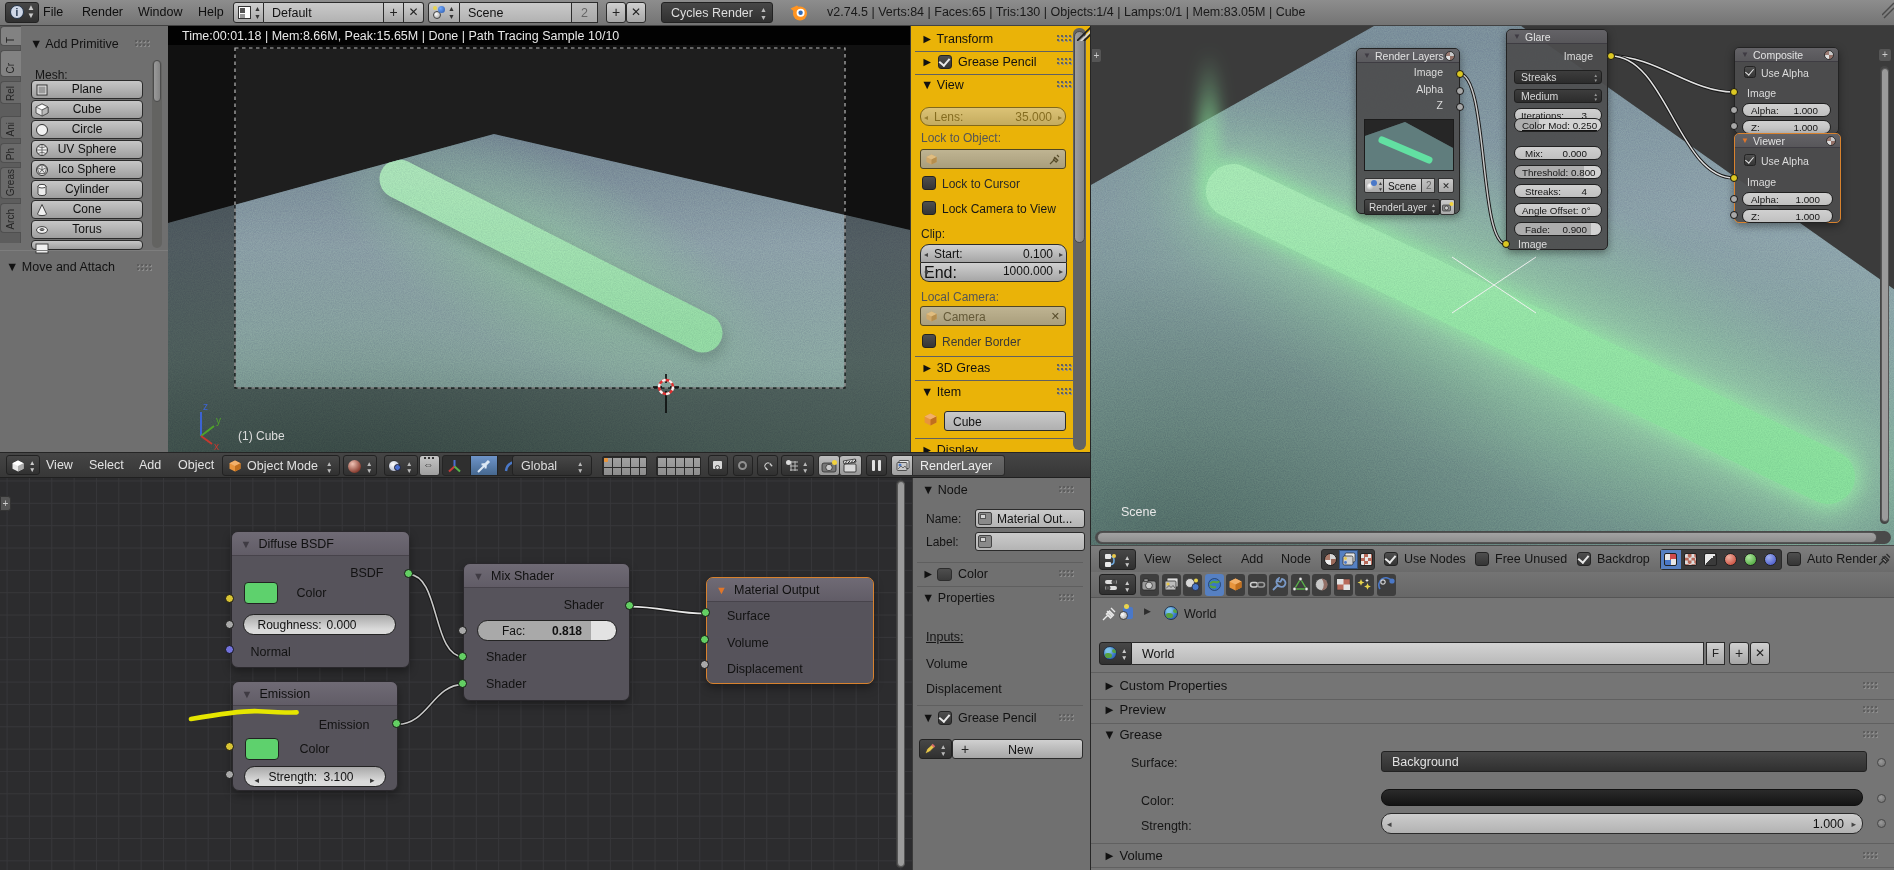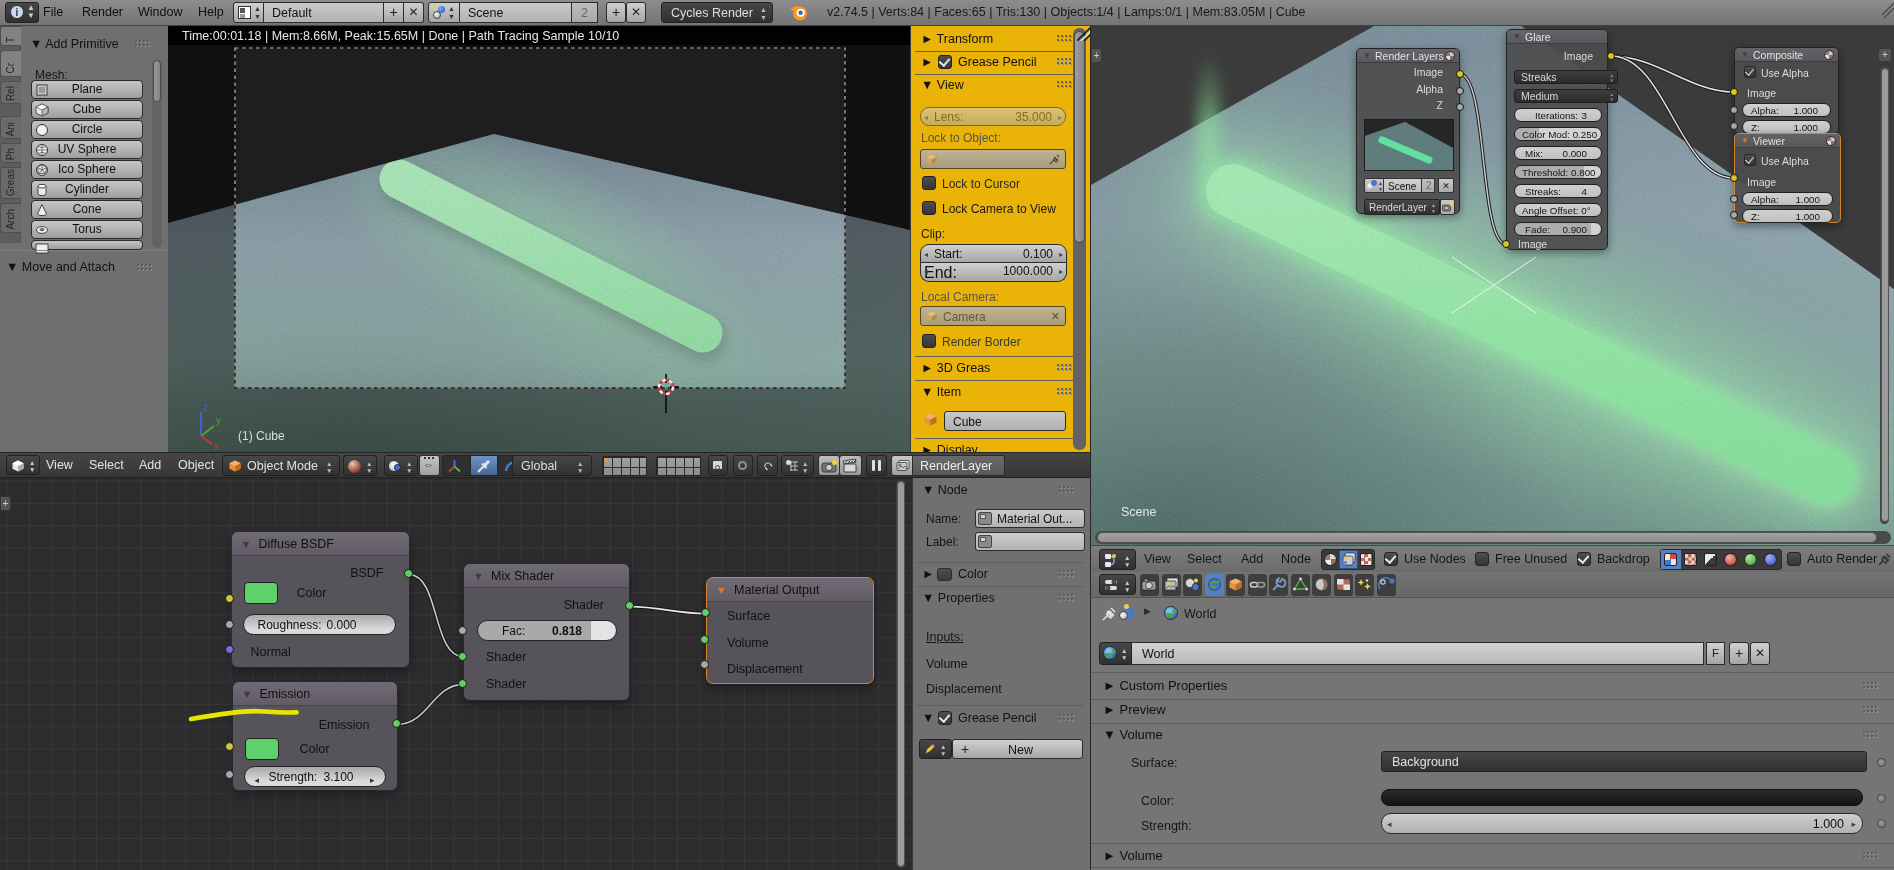--- a/index.html
+++ b/index.html
@@ -26,21 +26,21 @@
 .node{background:rgba(88,85,93,0.97);border:1px solid #2a282c;border-radius:7px;box-shadow:0 4px 9px rgba(0,0,0,.35);}
 .node .nrow{color:#121212;font-size:12.5px;}
 .nhead{position:absolute;left:0;top:0;right:0;height:24px;background:linear-gradient(rgba(125,119,131,.65),rgba(106,100,112,.55));border-radius:6px 6px 0 0;border-bottom:1px solid #47434b;color:#101010;font-size:12.5px;line-height:24px;padding-left:27px;white-space:nowrap;overflow:hidden;}
 .ntri{position:absolute;left:9px;color:#3f3b43;font-size:11px;}
 .nslider{height:21px;background:linear-gradient(#a8a8a8,#dadada 75%);border:1px solid #242424;border-radius:10.5px;color:#111;font-size:12px;line-height:20px;text-align:left;padding-left:14px;white-space:nowrap;}
 .cnode{background:rgba(76,76,78,0.93);border:1px solid #232323;border-radius:5px;box-shadow:0 3px 8px rgba(0,0,0,.4);}
 .cnhead{position:absolute;left:0;top:0;right:0;height:14px;background:linear-gradient(rgba(116,114,120,.6),rgba(100,98,104,.5));border-radius:4px 4px 0 0;border-bottom:1px solid #3e3c42;color:#e2e2e2;font-size:10.5px;line-height:14px;padding-left:18px;white-space:nowrap;overflow:hidden;}
 .cnhead .ntri{font-size:8px;top:0px;}
 .nball{position:absolute;right:4px;top:2px;width:10px;height:10px;border-radius:50%;background:conic-gradient(#c9c9c9 0 90deg,#937067 90deg 180deg,#e0e0e0 180deg 270deg,#9a7a72 270deg 360deg);border:1px solid #333;}
 .crow{position:absolute;color:#dcdcdc;font-size:10.5px;white-space:nowrap;}
-.cdrop{width:104px;height:14px;background:linear-gradient(#3d3d3d,#2c2c2c);border:1px solid #202020;border-radius:3px;color:#d8d8d8;font-size:10.5px;line-height:13px;white-space:nowrap;}
+.cdrop{width:88px;height:14px;background:linear-gradient(#3d3d3d,#2c2c2c);border:1px solid #202020;border-radius:3px;color:#d8d8d8;font-size:10.5px;line-height:13px;white-space:nowrap;}
 .cdrop .updn{position:absolute;right:3px;top:1.5px;color:#999;font-size:4.5px;line-height:5.5px;}
 .cslide{width:88px;height:14px;background:linear-gradient(#d0d0d0,#c0c0c0);border:1px solid #202020;border-radius:7px;color:#141414;font-size:9.8px;line-height:13px;white-space:nowrap;}
 .cchk{position:absolute;width:12px;height:12px;background:linear-gradient(#4e4e4e,#353535);border:1px solid #232323;border-radius:2.5px;}
 .cchk.on:after{content:"";position:absolute;left:2px;top:0px;width:4px;height:7px;border:solid #e8e8e8;border-width:0 1.8px 1.8px 0;transform:rotate(40deg);}
 .csock{position:absolute;width:8px;height:8px;border-radius:50%;border:1px solid #151515;}
 .globe{width:14px;height:14px;border-radius:50%;background:radial-gradient(circle at 35% 30%,#7ec2ea 0 18%,#3a76c8 60%,#2a5a9a),radial-gradient(circle at 70% 65%,#4a9a3a 0 22%,transparent 23%),radial-gradient(circle at 30% 70%,#4a9a3a 0 18%,transparent 19%);background-blend-mode:normal;border:.5px solid #23344a;position:relative;overflow:hidden;}
 .globe:after{content:"";position:absolute;left:1px;top:6px;width:7px;height:5px;background:#57a23f;border-radius:40% 60% 50% 50%;}
 .globe:before{content:"";position:absolute;left:8px;top:2px;width:5px;height:4px;background:#57a23f;border-radius:50%;}
 .pdot{width:9px;height:9px;border-radius:50%;background:radial-gradient(circle at 40% 35%,#9a9a9a,#6e6e6e);border:1px solid #474747;}
 .ptabs{display:flex;}
@@ -697,22 +697,22 @@
 </div>
 <div class="csock" style="left:364.5px;top:44px;background:#dbc722;"></div>
 <div class="csock" style="left:364.5px;top:61px;background:#a8a8a8;"></div>
 <div class="csock" style="left:364.5px;top:77px;background:#a8a8a8;"></div>
 
 <div class="abs cnode" style="left:415px;top:3px;width:102px;height:221px;">
   <div class="cnhead"><span class="ntri" style="left:6px;">▼</span>Glare</div>
   <div class="crow" style="right:14px;top:20px;">Image</div>
   <div class="abs cdrop" style="left:7px;top:40px;"><span style="margin-left:6px;">Streaks</span><span class="updn">▲<br>▼</span></div>
   <div class="abs cdrop" style="left:7px;top:59px;"><span style="margin-left:6px;">Medium</span><span class="updn">▲<br>▼</span></div>
-  <div class="abs cslide" style="left:7px;top:78px;"><span style="margin-left:20px;">Iterations:</span><span style="position:absolute;right:14px;">3</span></div>
-  <div class="abs cslide" style="left:7px;top:97px;background:linear-gradient(90deg,#adadad 0 28%,#d2d2d2 28% 100%);"><span style="margin-left:7px;">Color Mod: 0.250</span></div>
+  <div class="abs cslide" style="left:7px;top:78px;"><span style="margin-left:6px;">Iterations:</span><span style="position:absolute;right:14px;">3</span></div>
+  <div class="abs cslide" style="left:7px;top:88px;background:linear-gradient(90deg,#adadad 0 28%,#d2d2d2 28% 100%);text-decoration:underline;"><span style="margin-left:7px;">Color Mod: 0.250</span></div>
   <div class="abs cslide" style="left:7px;top:116px;"><span style="margin-left:10px;">Mix:</span><span style="position:absolute;right:14px;">0.000</span></div>
   <div class="abs cslide" style="left:7px;top:135px;background:linear-gradient(90deg,#adadad 0 80%,#d2d2d2 80% 100%);"><span style="margin-left:7px;">Threshold: 0.800</span></div>
   <div class="abs cslide" style="left:7px;top:154px;"><span style="margin-left:10px;">Streaks:</span><span style="position:absolute;right:14px;">4</span></div>
   <div class="abs cslide" style="left:7px;top:173px;"><span style="margin-left:7px;">Angle Offset: 0°</span></div>
   <div class="abs cslide" style="left:7px;top:192px;background:linear-gradient(90deg,#adadad 0 88%,#d2d2d2 88% 100%);"><span style="margin-left:10px;">Fade:</span><span style="position:absolute;right:14px;">0.900</span></div>
   <div class="crow" style="left:11px;top:208px;">Image</div>
 </div>
 <div class="csock" style="left:516px;top:26px;background:#dbc722;"></div>
 <div class="csock" style="left:411px;top:214px;background:#dbc722;"></div>
 
@@ -927,21 +927,21 @@
   <div class="abs wl" style="left:638px;top:70px;width:20px;height:23px;font-size:14px;color:#222;text-align:center;line-height:21px;border-radius:3px;">+</div>
   <div class="abs wl" style="left:659px;top:70px;width:20px;height:23px;font-size:12px;color:#222;text-align:center;line-height:21px;border-radius:3px;">✕</div>
 
   <div class="abs" style="left:0;top:100px;width:804px;height:1px;background:#606060;"></div>
   <div class="abs txt phdr" style="left:12px;top:106px;font-size:13px;">► Custom Properties</div>
   <div class="grip" style="left:772px;top:110px;"></div>
   <div class="abs" style="left:0;top:127px;width:804px;height:1px;background:#606060;"></div>
   <div class="abs txt phdr" style="left:12px;top:130px;font-size:13px;">► Preview</div>
   <div class="grip" style="left:772px;top:134px;"></div>
   <div class="abs" style="left:0;top:151px;width:804px;height:1px;background:#606060;"></div>
-  <div class="abs txt phdr" style="left:12px;top:155px;font-size:13px;">▼ Volume</div>
+  <div class="abs txt phdr" style="left:12px;top:155px;font-size:13px;">▼ Grease</div>
   <div class="grip" style="left:772px;top:159px;"></div>
   <div class="abs txt" style="left:40px;top:184px;font-size:12.5px;color:#161616;">Surface:</div>
   <div class="abs wd" style="left:290px;top:179px;width:486px;height:21px;">
     <div class="abs txt" style="left:10px;top:3px;font-size:12.5px;color:#e2e2e2;">Background</div>
   </div>
   <div class="abs pdot" style="left:786px;top:186px;"></div>
   <div class="abs txt" style="left:50px;top:222px;font-size:12.5px;color:#161616;">Color:</div>
   <div class="abs" style="left:290px;top:217px;width:482px;height:17px;background:linear-gradient(#2a2a2a,#141414);border:1px solid #111;border-radius:8px;"></div>
   <div class="abs pdot" style="left:786px;top:222px;"></div>
   <div class="abs txt" style="left:50px;top:247px;font-size:12.5px;color:#161616;">Strength:</div>

